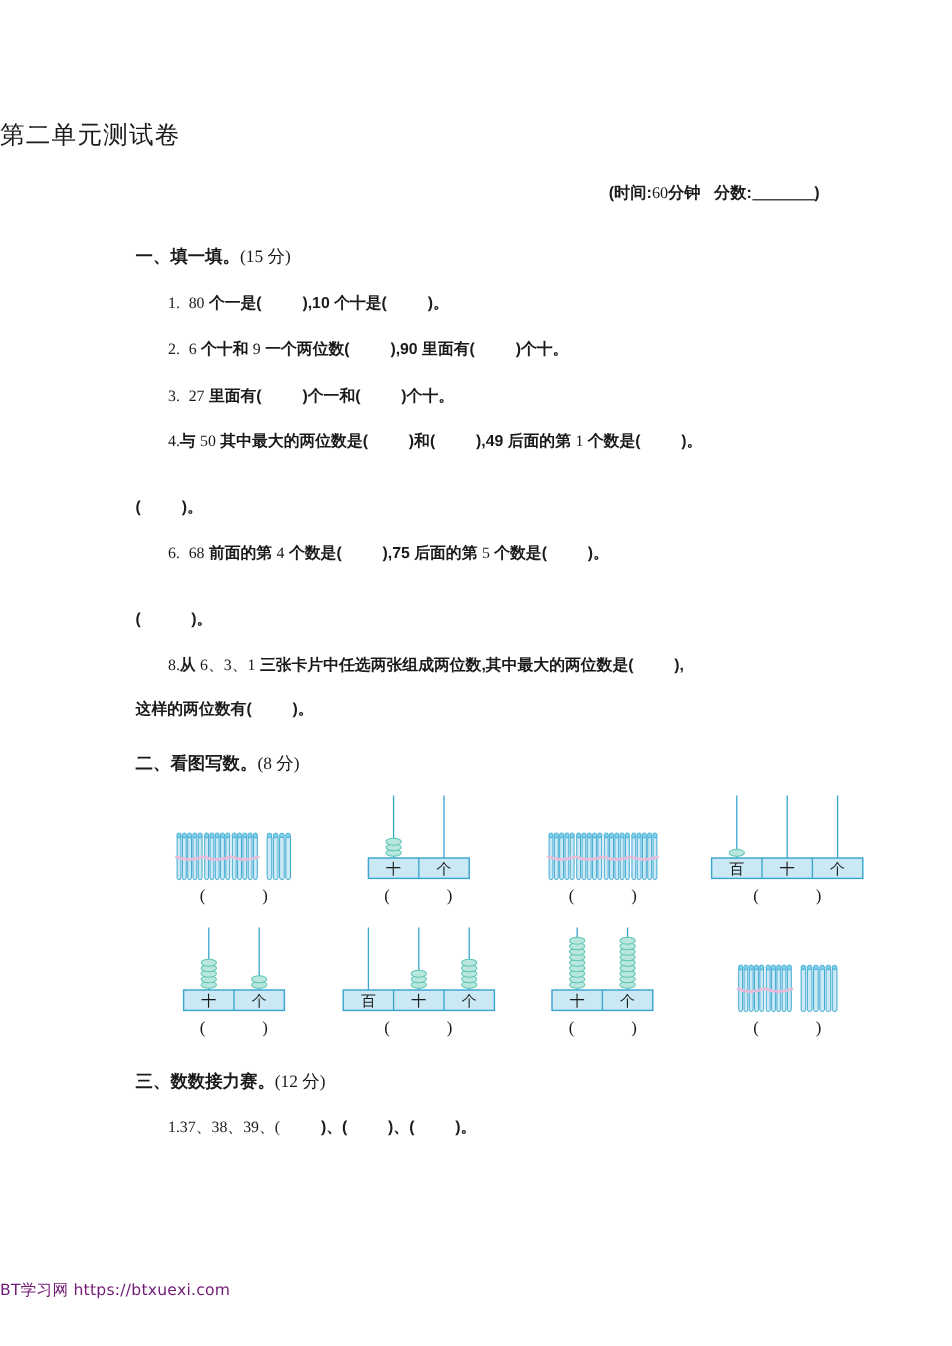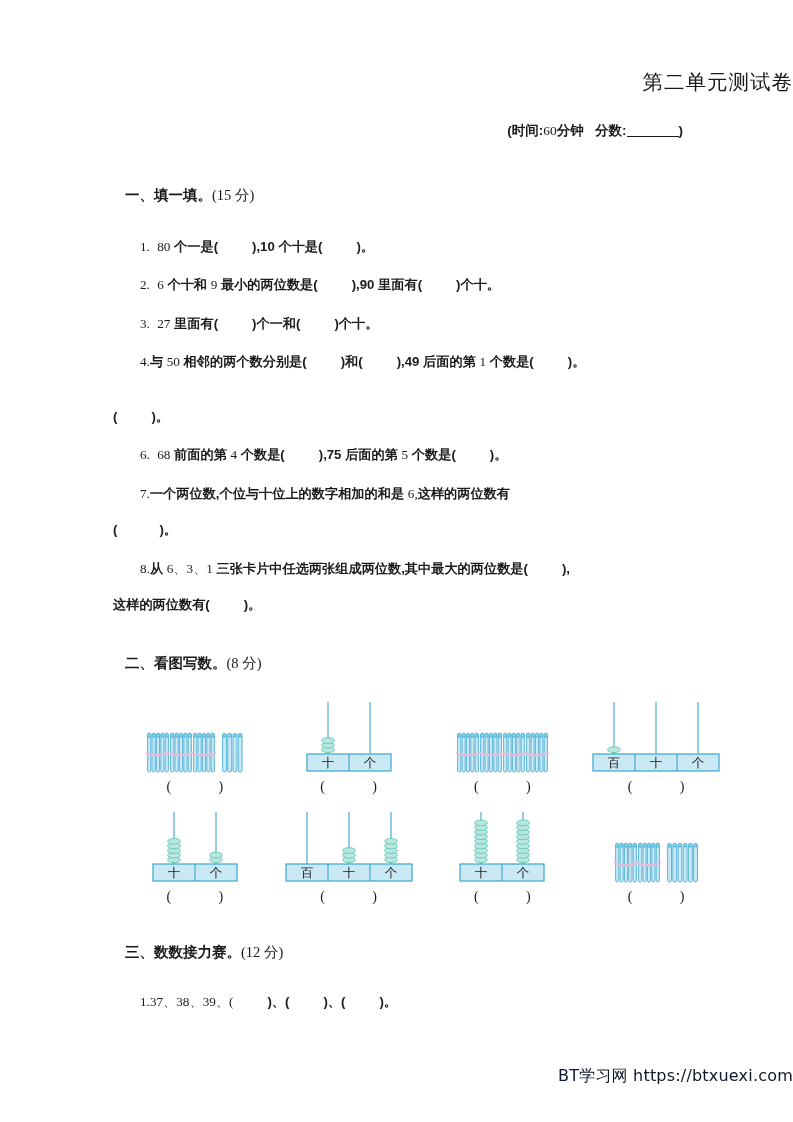--- a/index.html
+++ b/index.html
@@ -16,26 +16,26 @@
     overflow: hidden;
   }
   .page {
     position: absolute;
     inset: 0;
     padding: 0;
   }
 
   
   .doc-title {
-    text-align: right;
+    text-align: left;
     font-size: 20.5px;
     font-weight: normal;
     letter-spacing: 1px;
     margin: 0;
-    padding-top: 68px;
+    padding-top: 98px;
     font-family: "Liberation Serif", "DejaVu Serif", serif;
   }
   .meta-row {
     margin-top: 26px;
     padding-right: 110px;
     text-align: right;
     font-size: 13.5px;
     font-family: "Liberation Sans", "DejaVu Sans", sans-serif;
     font-weight: bold;
     letter-spacing: 0px;
@@ -46,21 +46,21 @@
     width: 52px;
     border-bottom: 1.3px solid #1a1a1a;
     vertical-align: -2px;
   }
 
   
   .section-head {
     font-size: 14.5px;
     font-family: "Liberation Sans", "DejaVu Sans", sans-serif;
     font-weight: bold;
-    margin: 12px;
+    margin: 0;
     padding-left: 113px;
   }
   .section-head .pts { font-family: "Liberation Serif", serif; font-weight: normal; }
 
   .q {
     font-size: 13.2px;
     font-family: "Liberation Sans", "DejaVu Sans", sans-serif;
     font-weight: bold;
     line-height: 1.55;
     padding-left: 140px;
@@ -101,23 +101,23 @@
     margin-top: 3px;
     white-space: nowrap;
   }
 
   
   .footer {
     position: absolute;
     left: 0;
     right: 0;
     top: 1066px;
-    text-align: right;
-    font-size: 16px;
-    color: #0f172a;
+    text-align: left;
+    font-size: 13px;
+    color: #701a75;
     font-family: "DejaVu Sans", "Liberation Sans", sans-serif;
     letter-spacing: 0.2px;
   }
 </style>
 </head>
 <body>
 
 <div class="page">
 
   <h1 class="doc-title">第二单元测试卷</h1>
@@ -133,50 +133,47 @@
 
   <div style="height:20px"></div>
   <p class="q">
     <span class="n">1.</span>&nbsp;
     <span class="n">80</span>&nbsp;<span>个一是(</span><span class="blank-md"></span><span>),10</span>&nbsp;<span>个十是(</span><span class="blank-md"></span><span>)。</span>
   </p>
 
   <div style="height:18px"></div>
   <p class="q">
     <span class="n">2.</span>&nbsp;
-    <span class="n">6</span>&nbsp;<span>个十和</span>&nbsp;<span class="n">9</span>&nbsp;<span>最小的两位数是(</span><span class="blank-md"></span><span>),90</span>&nbsp;<span>里面有(</span><span class="blank-md"></span><span>)个十。</span>
+    <span class="n">6</span>&nbsp;<span>个十和</span>&nbsp;<span class="n">9</span>&nbsp;<span>一个两位数(</span><span class="blank-md"></span><span>),90</span>&nbsp;<span>里面有(</span><span class="blank-md"></span><span>)个十。</span>
   </p>
 
   <div style="height:18px"></div>
   <p class="q">
     <span class="n">3.</span>&nbsp;
     <span class="n">27</span>&nbsp;<span>里面有(</span><span class="blank-md"></span><span>)个一和(</span><span class="blank-md"></span><span>)个十。</span>
   </p>
 
   <div style="height:18px"></div>
   <p class="q">
-    <span class="n">4.</span><span>与</span>&nbsp;<span class="n">50</span>&nbsp;<span>相邻的两个数分别是(</span><span class="blank-md"></span><span>)和(</span><span class="blank-md"></span><span>),49</span>&nbsp;<span>后面的第</span>&nbsp;<span class="n">1</span>&nbsp;<span>个数是(</span><span class="blank-md"></span><span>)。</span>
+    <span class="n">4.</span><span>与</span>&nbsp;<span class="n">50</span>&nbsp;<span>其中最大的两位数是(</span><span class="blank-md"></span><span>)和(</span><span class="blank-md"></span><span>),49</span>&nbsp;<span>后面的第</span>&nbsp;<span class="n">1</span>&nbsp;<span>个数是(</span><span class="blank-md"></span><span>)。</span>
   </p>
 
   <div style="height:18px"></div>
   <div style="height:16px"></div>
   <p class="q hang">
     <span>(</span><span class="blank-md"></span><span>)。</span>
   </p>
 
   <div style="height:18px"></div>
   <p class="q">
     <span class="n">6.</span>&nbsp;
     <span class="n">68</span>&nbsp;<span>前面的第</span>&nbsp;<span class="n">4</span>&nbsp;<span>个数是(</span><span class="blank-md"></span><span>),75</span>&nbsp;<span>后面的第</span>&nbsp;<span class="n">5</span>&nbsp;<span>个数是(</span><span class="blank-md"></span><span>)。</span>
   </p>
 
   <div style="height:18px"></div>
-  <p class="q">
-    <span class="n">7.</span><span>一个两位数,个位与十位上的数字相加的和是</span>&nbsp;<span class="n">6,</span><span>这样的两位数有</span>
-  </p>
   <div style="height:16px"></div>
   <p class="q hang">
     <span>(</span><span class="blank-lg"></span><span>)。</span>
   </p>
 
   <div style="height:18px"></div>
   <p class="q">
     <span class="n">8.</span><span>从</span>&nbsp;<span class="n">6、3、1</span>&nbsp;<span>三张卡片中任选两张组成两位数,其中最大的两位数是(</span><span class="blank-md"></span><span>),</span>
   </p>
   <div style="height:16px"></div>

